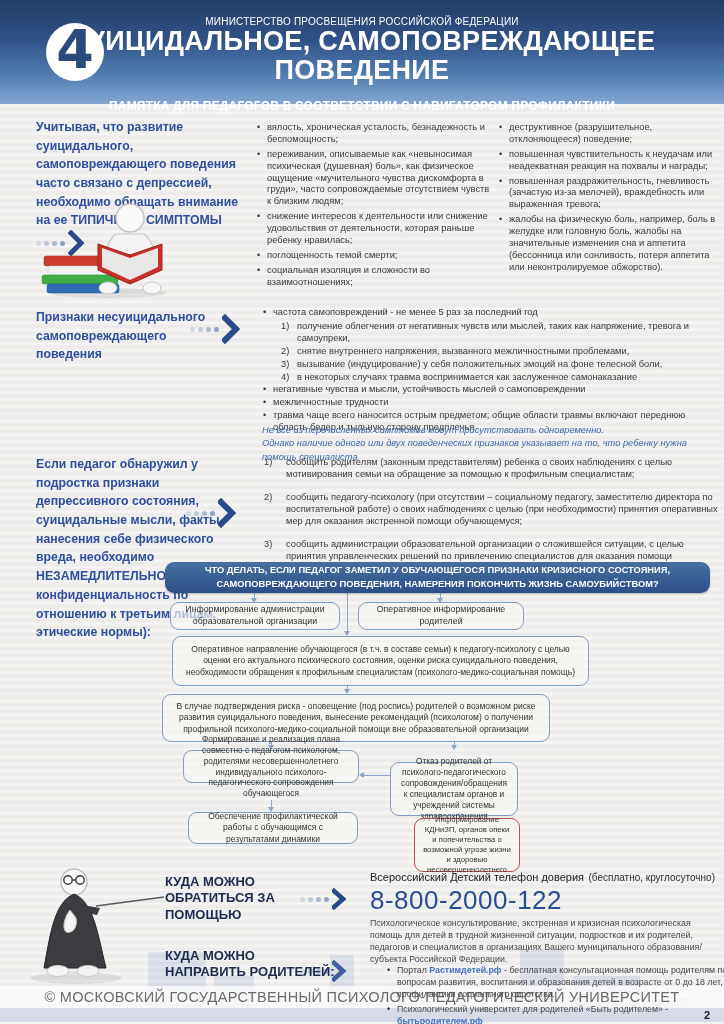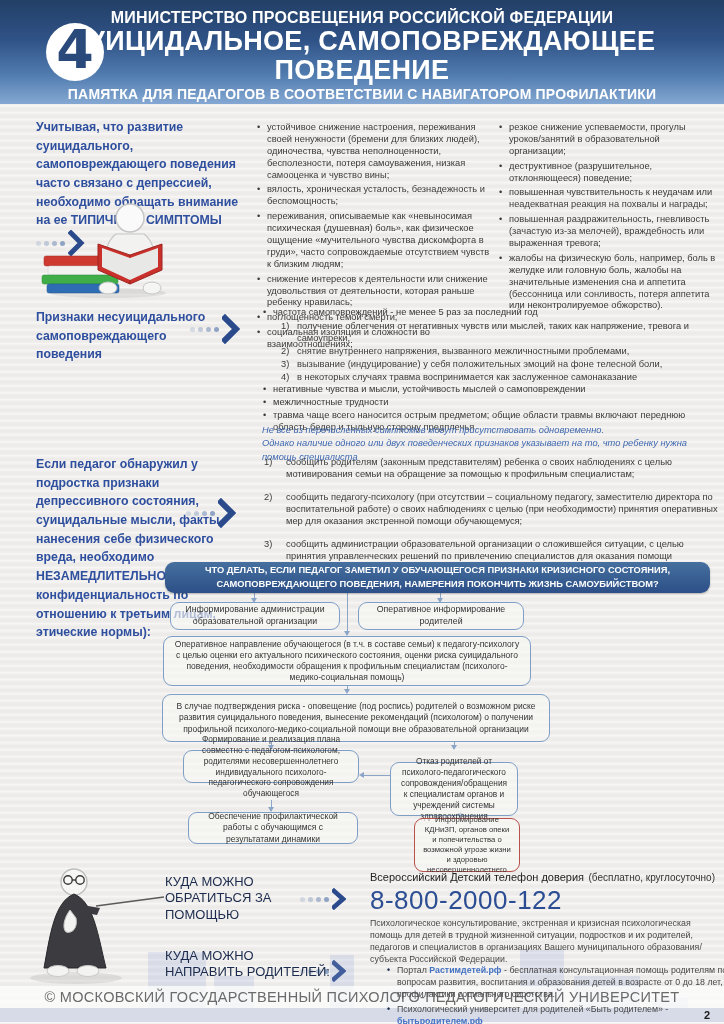--- a/index.html
+++ b/index.html
@@ -9,23 +9,23 @@
     background-color:#f1f0ee;
     background-image:repeating-linear-gradient(180deg,
       rgba(255,255,255,.55) 0px, rgba(255,255,255,0) 2px,
       rgba(180,180,175,.10) 4px, rgba(255,255,255,0) 7px);
   }
   .abs{position:absolute}
   
   .header{position:absolute;left:0;top:0;width:724px;height:104px;
     background:linear-gradient(180deg,#223f66 0%,#2f5286 38%,#517cb0 72%,#84a8d2 100%);
     color:#fff;text-align:center;z-index:5}
-  .ministry{padding-top:9px;font-size:16px;font-weight:bold;letter-spacing:.2px}
+  .ministry{padding-top:16px;font-size:10px;font-weight:normal;letter-spacing:.2px}
   .title-line{font-size:27px;font-weight:bold;line-height:1.08;letter-spacing:.3px}
-  .subtitle{font-size:14px;font-weight:bold;margin-top:1px;letter-spacing:.2px}
+  .subtitle{font-size:12px;font-weight:bold;margin-top:14px;letter-spacing:.2px}
   .badge{position:absolute;left:46px;top:23px;width:58px;height:58px;border-radius:50%;
     background:#fff;overflow:hidden}
   .badge span{position:absolute;left:50%;top:50%;transform:translate(-50%,-54%);
     font-size:54px;font-weight:bold;color:#2b4a7c;font-family:"DejaVu Sans",sans-serif}
   
   .blue-lead{color:#2e4e9e;font-weight:bold;font-size:12.3px;line-height:1.52}
   .bullets{list-style:none;margin:0;padding:0;font-size:9.3px;color:#3a3a3a;line-height:1.28}
   .bullets li{position:relative;padding-left:11px;margin-bottom:3px}
   .bullets li::before{content:"\2022";position:absolute;left:1px;top:0}
   .tight li{margin-bottom:1px}
@@ -52,21 +52,21 @@
     display:flex;align-items:center;justify-content:center;line-height:1.32;
     padding:3px 8px;box-sizing:border-box;z-index:3}
   .fbox.alert{border-color:#b8504c;font-size:7.7px;line-height:1.3}
   .vline{position:absolute;width:1px;background:#8aa5c8;z-index:2}
   .hline{position:absolute;height:1px;background:#8aa5c8;z-index:2}
   .arr-down{position:absolute;width:0;height:0;border-left:3.5px solid transparent;
     border-right:3.5px solid transparent;border-top:5px solid #8aa5c8;z-index:2}
   .arr-left{position:absolute;width:0;height:0;border-top:3.5px solid transparent;
     border-bottom:3.5px solid transparent;border-right:5px solid #8aa5c8;z-index:2}
   
-  .help-label{position:absolute;color:#1c2b4d;font-weight:normal;font-size:13px;line-height:1.25;z-index:4}
+  .help-label{position:absolute;color:#1c2b4d;font-weight:bold;font-size:13px;line-height:1.25;z-index:4}
   .hot-title{font-size:11px;font-weight:normal;color:#222}
   .hot-note{font-size:10px;font-weight:normal;color:#333}
   .phone{font-size:26px;font-weight:normal;color:#2b4d93;letter-spacing:.5px}
   .small-p{font-size:8.8px;color:#474747;line-height:1.35}
   .plist{list-style:none;margin:17px;padding:0;font-size:8.8px;color:#1c2b4d;line-height:1.35;font-weight:bold}
   .plist li{position:relative;padding-left:10px;margin-bottom:3px}
   .plist li::before{content:"\2022";position:absolute;left:0;top:0;color:#1c2b4d}
   .plist .reg{font-weight:bold}
   .link{color:#4472c4;font-weight:bold}
   
@@ -116,29 +116,27 @@
   <path d="M78,34 C70,40 66,52 68,62 L116,62 C118,52 114,40 106,34 Z" fill="#f2f2f0" stroke="#c6c6c6" stroke-width="1.2"></path>
   <path d="M60,44 L92,55 L92,84 L60,70 Z" fill="#c9302b" stroke="#9e241f" stroke-width="1"></path>
   <path d="M124,44 L92,55 L92,84 L124,70 Z" fill="#c9302b" stroke="#9e241f" stroke-width="1"></path>
   <path d="M64,48 L92,58 L92,80 L64,67 Z" fill="#e8e8e6"></path>
   <path d="M120,48 L92,58 L92,80 L120,67 Z" fill="#e8e8e6"></path>
   <ellipse cx="70" cy="88" rx="9" ry="6" fill="#f5f5f3" stroke="#c6c6c6"></ellipse>
   <ellipse cx="114" cy="88" rx="9" ry="6" fill="#f5f5f3" stroke="#c6c6c6"></ellipse>
 </svg>
 
 <ul class="abs bullets" style="left:256px;top:122px;width:237px">
-    <li>устойчивое снижение настроения, переживания своей ненужности (бремени для близких людей), одиночества, чувства неполноценности, бесполезности, потеря самоуважения, низкая самооценка и чувство вины;</li>
     <li>вялость, хроническая усталость, безнадежность и беспомощность;</li>
     <li>переживания, описываемые как «невыносимая психическая (душевная) боль», как физическое ощущение «мучительного чувства дискомфорта в груди», часто сопровождаемые отсутствием чувств к близким людям;</li>
     <li>снижение интересов к деятельности или снижение удовольствия от деятельности, которая раньше ребенку нравилась;</li>
     <li>поглощенность темой смерти;</li>
     <li>социальная изоляция и сложности во взаимоотношениях;</li>
   </ul>
 <ul class="abs bullets" style="left:498px;top:122px;width:219px">
-    <li>резкое снижение успеваемости, прогулы уроков/занятий в образовательной организации;</li>
     <li>деструктивное (разрушительное, отклоняющееся) поведение;</li>
     <li>повышенная чувствительность к неудачам или неадекватная реакция на похвалы и награды;</li>
     <li>повышенная раздражительность, гневливость (зачастую из-за мелочей), враждебность или выраженная тревога;</li>
     <li>жалобы на физическую боль, например, боль в желудке или головную боль, жалобы на значительные изменения сна и аппетита (бессонница или сонливость, потеря аппетита или неконтролируемое обжорство).</li>
   </ul>
 
 <div class="abs blue-lead" style="left:36px;top:308px;width:192px">Признаки несуицидального самоповреждающего поведения</div>
 <span class="abs dots-arrow" style="left:190px;top:314px">
   <span class="d d1"></span>
     <span class="d d2"></span>
@@ -185,21 +183,21 @@
 <ol class="abs nums" style="left:262px;top:456px;width:458px">
     <li>сообщить родителям (законным представителям) ребенка о своих наблюдениях с целью мотивирования семьи на обращение за помощью к профильным специалистам;</li>
     <li>сообщить педагогу-психологу (при отсутствии – социальному педагогу, заместителю директора по воспитательной работе) о своих наблюдениях с целью (при необходимости) принятия оперативных мер для оказания экстренной помощи обучающемуся;</li>
     <li>сообщить администрации образовательной организации о сложившейся ситуации, с целью принятия управленческих решений по привлечению специалистов для оказания помощи обучающемуся, а также для составления плана психолого-педагогического сопровождения обучающегося.</li>
   </ol>
 
 <div class="fc-header">ЧТО ДЕЛАТЬ, ЕСЛИ ПЕДАГОГ ЗАМЕТИЛ У ОБУЧАЮЩЕГОСЯ ПРИЗНАКИ КРИЗИСНОГО СОСТОЯНИЯ, САМОПОВРЕЖДАЮЩЕГО ПОВЕДЕНИЯ, НАМЕРЕНИЯ ПОКОНЧИТЬ ЖИЗНЬ САМОУБИЙСТВОМ?</div>
 
 <div class="fbox" style="left:170px;top:602px;width:170px;height:28px">Информирование администрации образовательной организации</div>
 <div class="fbox" style="left:358px;top:602px;width:166px;height:28px">Оперативное информирование родителей</div>
-<div class="fbox" style="left:163px;top:636px;width:368px;height:50px;font-size:8.5px">Оперативное направление обучающегося (в т.ч. в составе семьи) к педагогу-психологу с целью оценки его актуального психического состояния, оценки риска суицидального поведения, необходимости обращения к профильным специалистам (психолого-медико-социальная помощь)</div>
+<div class="fbox" style="left:172px;top:636px;width:417px;height:50px;font-size:8.5px">Оперативное направление обучающегося (в т.ч. в составе семьи) к педагогу-психологу с целью оценки его актуального психического состояния, оценки риска суицидального поведения, необходимости обращения к профильным специалистам (психолого-медико-социальная помощь)</div>
 <div class="fbox" style="left:162px;top:694px;width:388px;height:48px;font-size:8.5px">В случае подтверждения риска - оповещение (под роспись) родителей о возможном риске развития суицидального поведения, вынесение рекомендаций (психологом) о получении профильной психолого-медико-социальной помощи вне образовательной организации</div>
 <div class="fbox" style="left:183px;top:750px;width:176px;height:33px;font-size:8.3px">Формирование и реализация плана совместно с педагогом-психологом, родителями несовершеннолетнего индивидуального психолого-педагогического сопровождения обучающегося</div>
 <div class="fbox" style="left:390px;top:762px;width:128px;height:54px;font-size:8.3px">Отказ родителей от психолого-педагогического сопровождения/обращения к специалистам органов и учреждений системы здравоохранения</div>
 <div class="fbox" style="left:188px;top:812px;width:170px;height:32px;font-size:8.5px">Обеспечение профилактической работы с обучающимся с результатами динамики</div>
 <div class="fbox alert" style="left:414px;top:818px;width:106px;height:54px">Информирование КДНиЗП, органов опеки и попечительства о возможной угрозе жизни и здоровью несовершеннолетнего</div>
 
 <div class="vline" style="left:254px;top:593px;height:6px"></div>
 <div class="arr-down" style="left:251px;top:598px"></div>
 <div class="vline" style="left:440px;top:593px;height:6px"></div>
 <div class="arr-down" style="left:437px;top:598px"></div>

